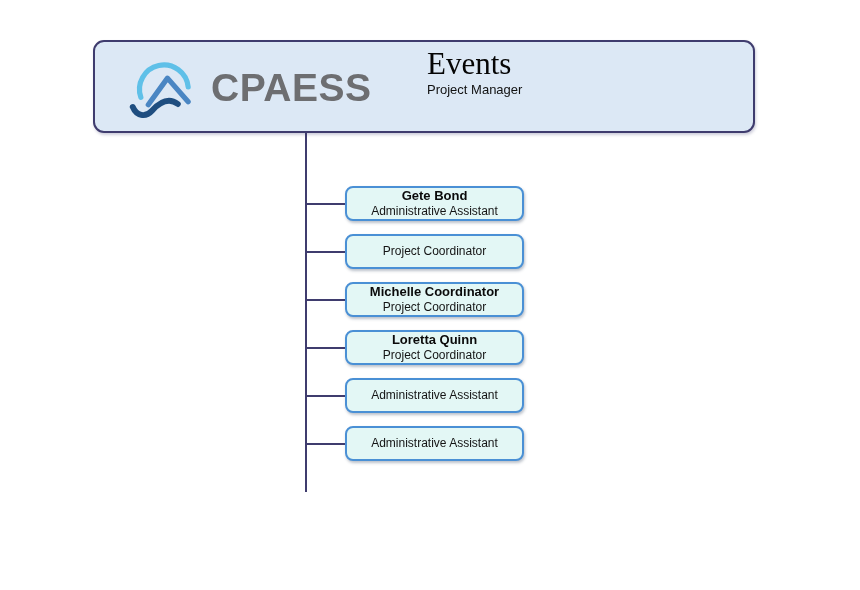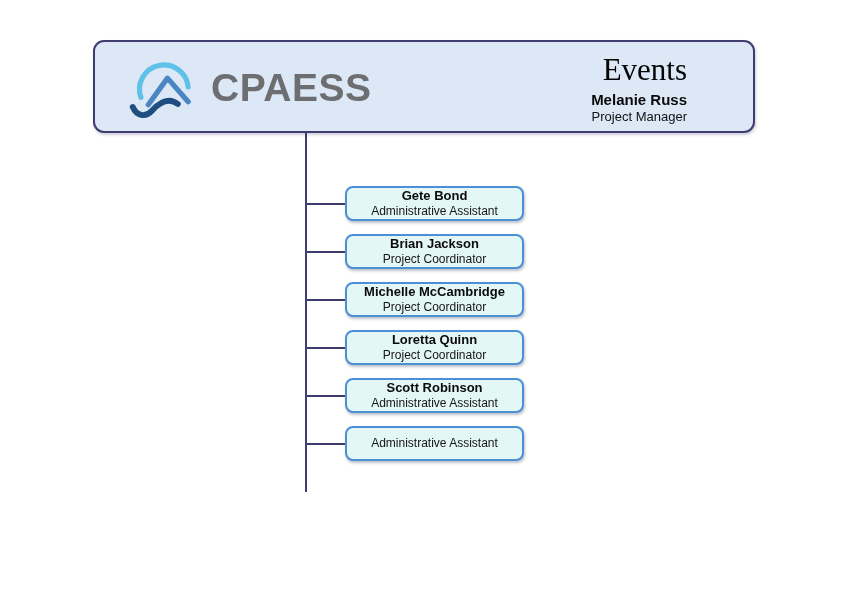--- a/index.html
+++ b/index.html
@@ -40,23 +40,23 @@
     margin-left: 8px;
     font-size: 39px;
     font-weight: bold;
     letter-spacing: 0.5px;
     color: var(--logo_text, #6d6e71);
     line-height: 1;
   }
   .dept-block {
     position: absolute;
     left: 332px;
-    top: 11px;
+    top: 5px;
     width: 260px;
-    text-align: right;
+    text-align: left;
   }
   .dept-title {
     font-family: "Liberation Serif", "DejaVu Serif", serif;
     font-size: 31px;
     font-weight: normal;
     color: #050505;
     line-height: 1.1;
   }
   .mgr-name {
     margin-top: 4px;
@@ -137,52 +137,49 @@
 
         <path d="M 26 70 L 52 34 L 80 66" stroke="#4a86c3" stroke-width="7"></path>
 
         <path d="M 5 73 C 10 85, 22 88, 31 78 C 42 66, 54 60, 66 69" stroke="#1f4e80" stroke-width="8"></path>
       </svg>
       <span class="logo-text">CPAESS</span>
     </div>
 
     <div class="dept-block">
       <div class="dept-title">Events</div>
-      <div class="mgr-name">Melanie Russ</div>
       <div class="mgr-title">Project Manager</div>
     </div>
 
   </div>
 
   <div class="vline"></div>
 
   <div class="nodes" id="nodes">
       <div class="node">
         <div class="branch"></div>
         <div class="node-name">Gete Bond</div>
         <div class="node-title">Administrative Assistant</div>
       </div>
       <div class="node">
         <div class="branch"></div>
-        <div class="node-name">Brian Jackson</div>
         <div class="node-title">Project Coordinator</div>
       </div>
       <div class="node">
         <div class="branch"></div>
-        <div class="node-name">Michelle McCambridge</div>
+        <div class="node-name">Michelle Coordinator</div>
         <div class="node-title">Project Coordinator</div>
       </div>
       <div class="node">
         <div class="branch"></div>
         <div class="node-name">Loretta Quinn</div>
         <div class="node-title">Project Coordinator</div>
       </div>
       <div class="node">
         <div class="branch"></div>
-        <div class="node-name">Scott Robinson</div>
         <div class="node-title">Administrative Assistant</div>
       </div>
       <div class="node">
         <div class="branch"></div>
         <div class="node-title">Administrative Assistant</div>
       </div>
     </div>
 
 </div>
 

